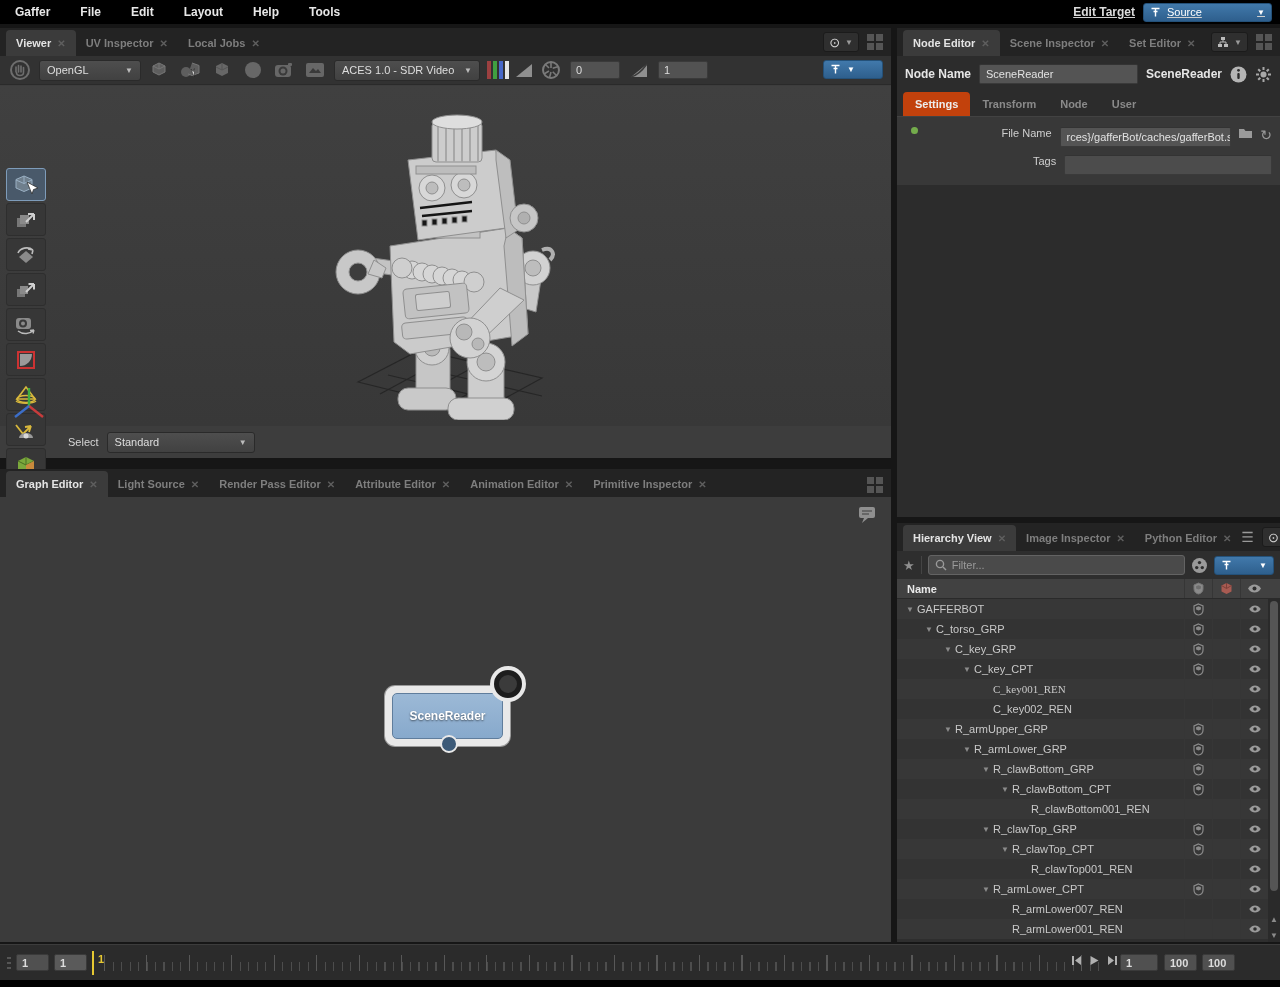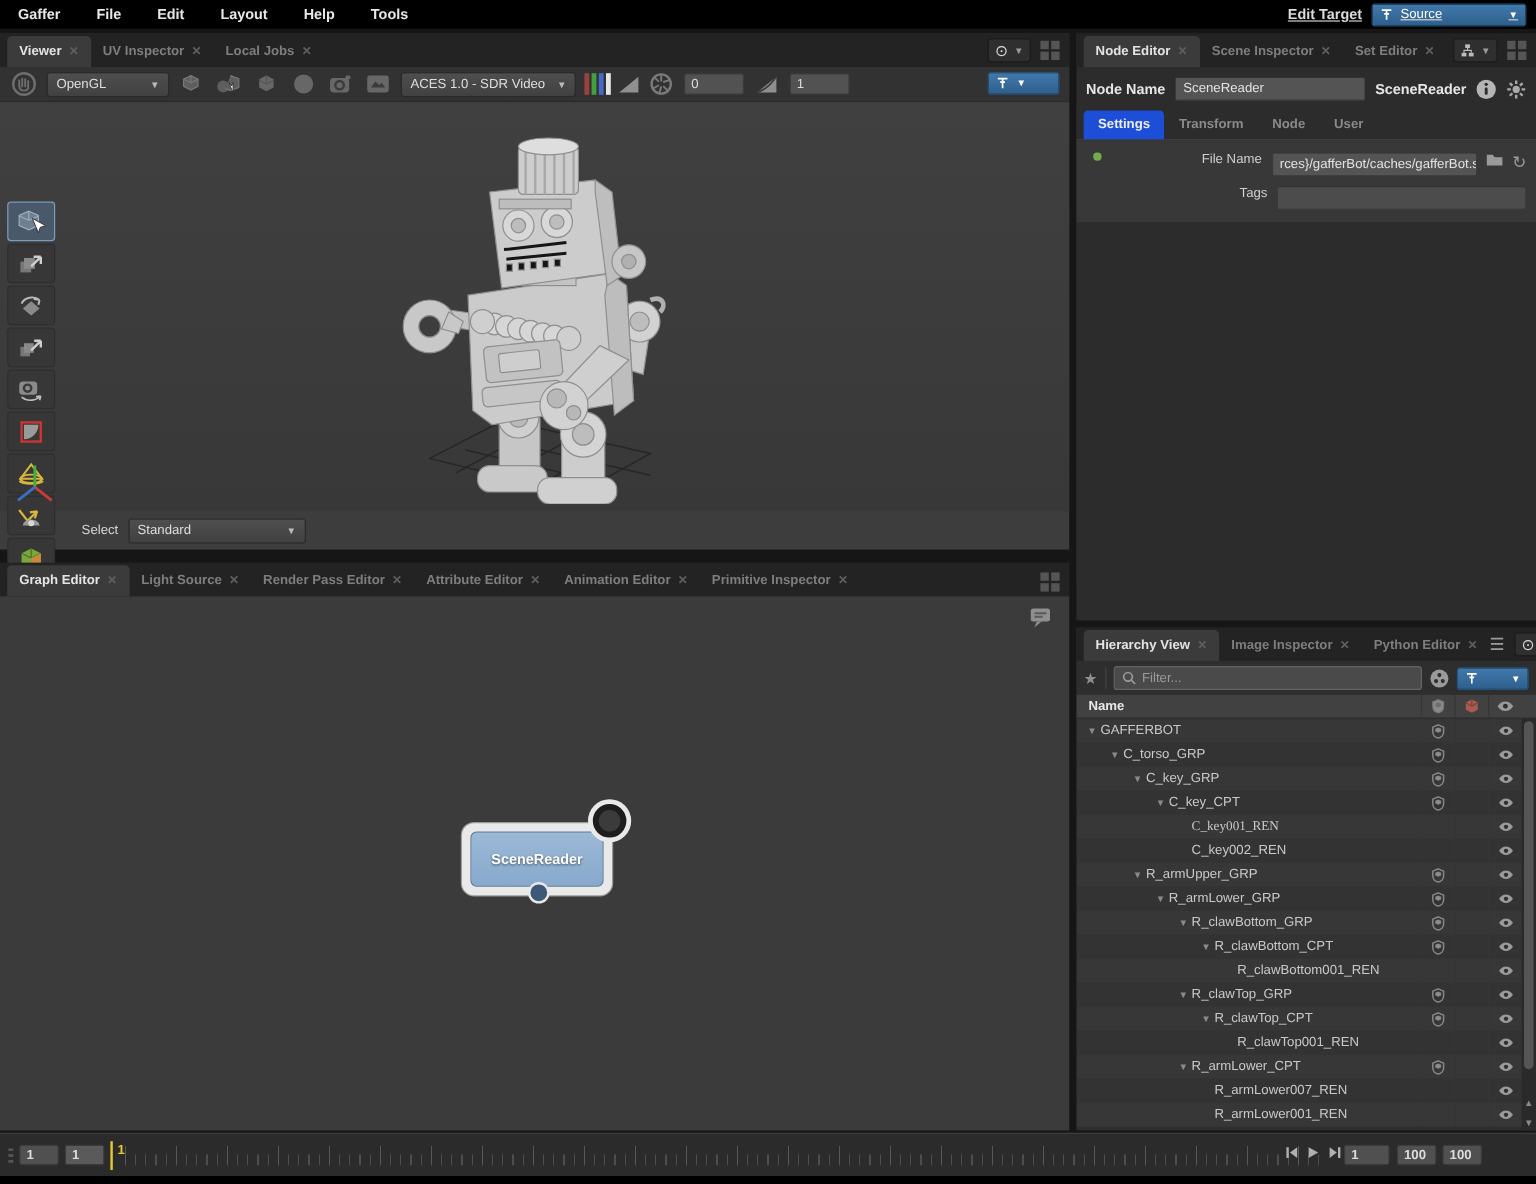--- a/index.html
+++ b/index.html
@@ -65,21 +65,21 @@
   #node-ring{position:absolute;right:-12px;top:-16px;width:18px;height:18px;border-radius:50%;background:#3b3b3b;border:5px solid #1d1d1d;box-shadow:0 0 0 4px #e9e9e9;}
 
   
   #nodeeditor-panel{left:897px;top:28px;width:383px;height:489px;background:#2c2c2c;}
   #nodename-row{display:flex;align-items:center;gap:8px;padding:8px 8px 6px 8px;}
   #nodename-label,#nodetype-label{font-weight:bold;color:#e6e6e6;font-size:12px;white-space:nowrap;}
   .text-field{background:#545454;border:1px solid #3a3a3a;border-top-color:#333;border-radius:2px;height:18px;color:#e2e2e2;display:flex;align-items:center;padding:0 6px;}
   #nodename-field{flex:1;}
   #section-tabs{display:flex;align-items:flex-end;height:26px;background:#2c2c2c;padding-left:6px;border-bottom:1px solid #424242;}
   .stab{padding:0 12px;height:24px;display:flex;align-items:center;color:#8a8a8a;font-weight:bold;border-radius:4px 4px 0 0;}
-  .stab.active{background:#1d4ed8;color:#eee;}
+  .stab.active{background:#c2410c;color:#eee;}
   #settings-body{background:#383838;padding:10px 8px 8px 8px;}
   .plug-row{display:flex;margin-bottom:8px;}
   .plug-dot{width:7px;height:7px;border-radius:50%;background:#74ac4c;margin-left:6px;}
   .plug-label{width:140px;text-align:right;color:#cfcfcf;padding-right:8px;white-space:nowrap;}
   #filename-field{width:165px;overflow:hidden;white-space:nowrap;}
   #tags-field{width:196px;background:#4c4c4c;}
   #nodeeditor-rest{background:#2c2c2c;height:300px;}
 
   
   #hierarchy-panel{left:897px;top:523px;width:383px;height:419px;background:#2e2e2e;overflow:hidden;}

